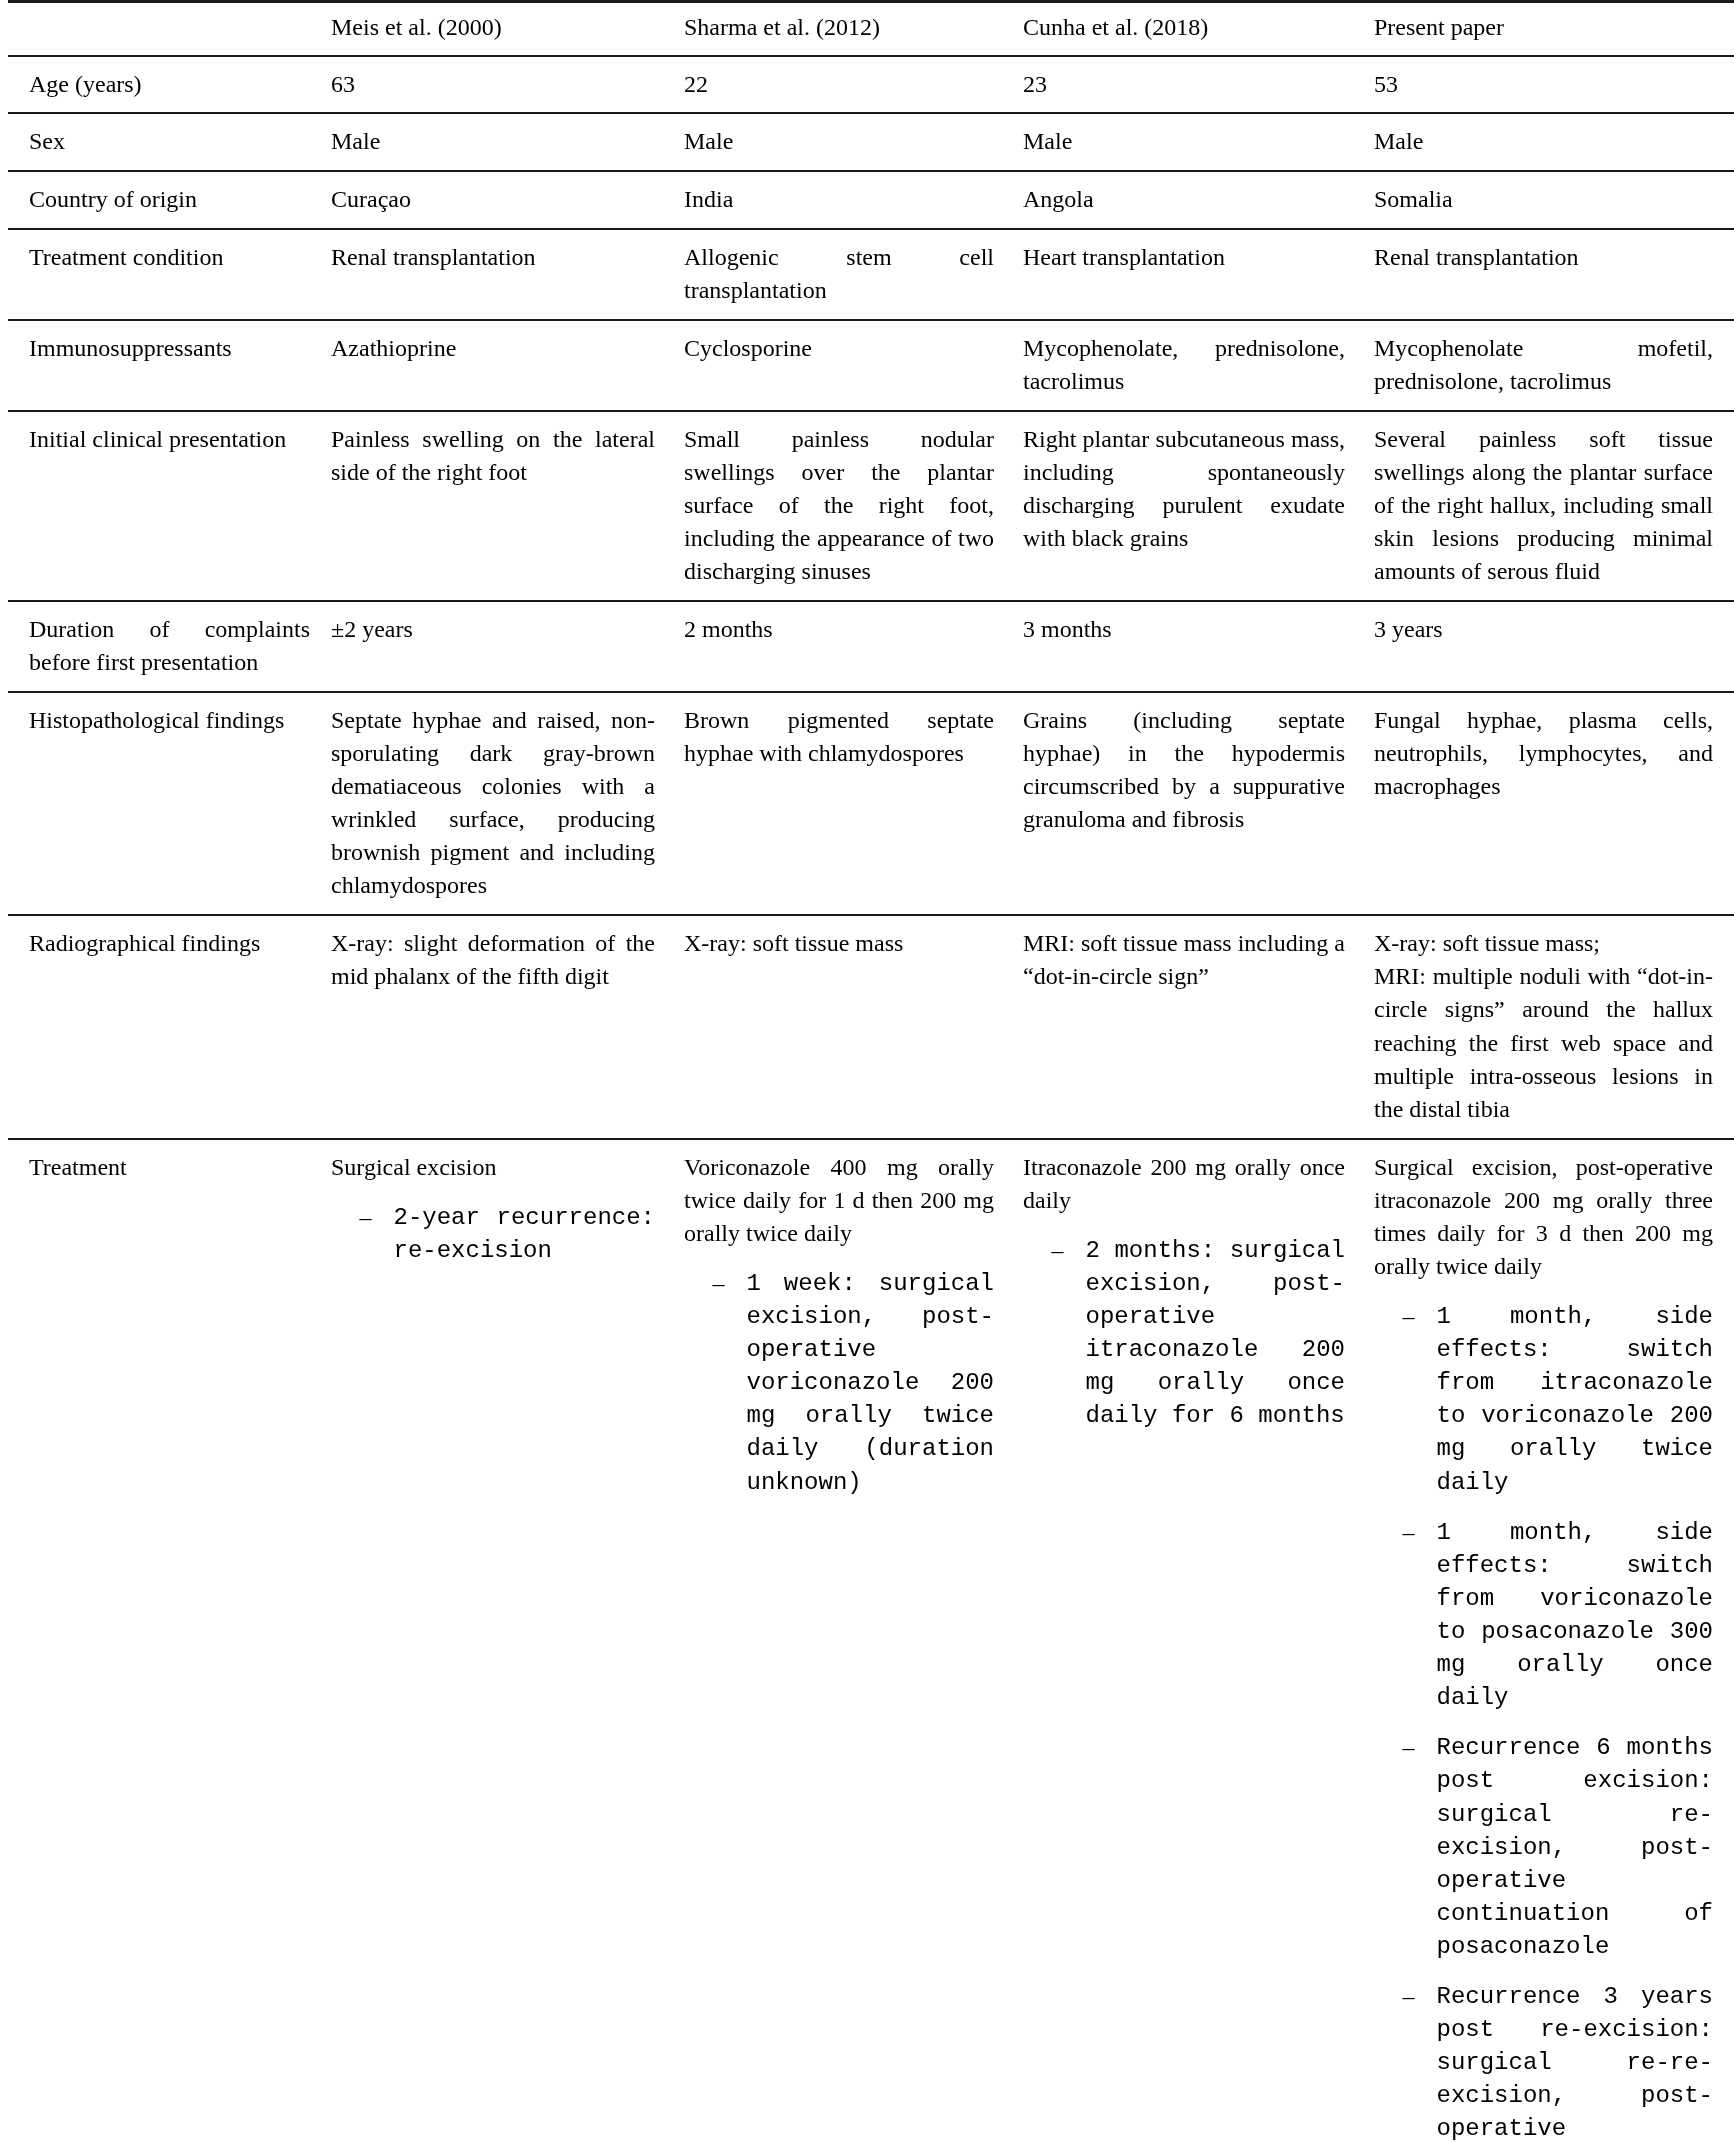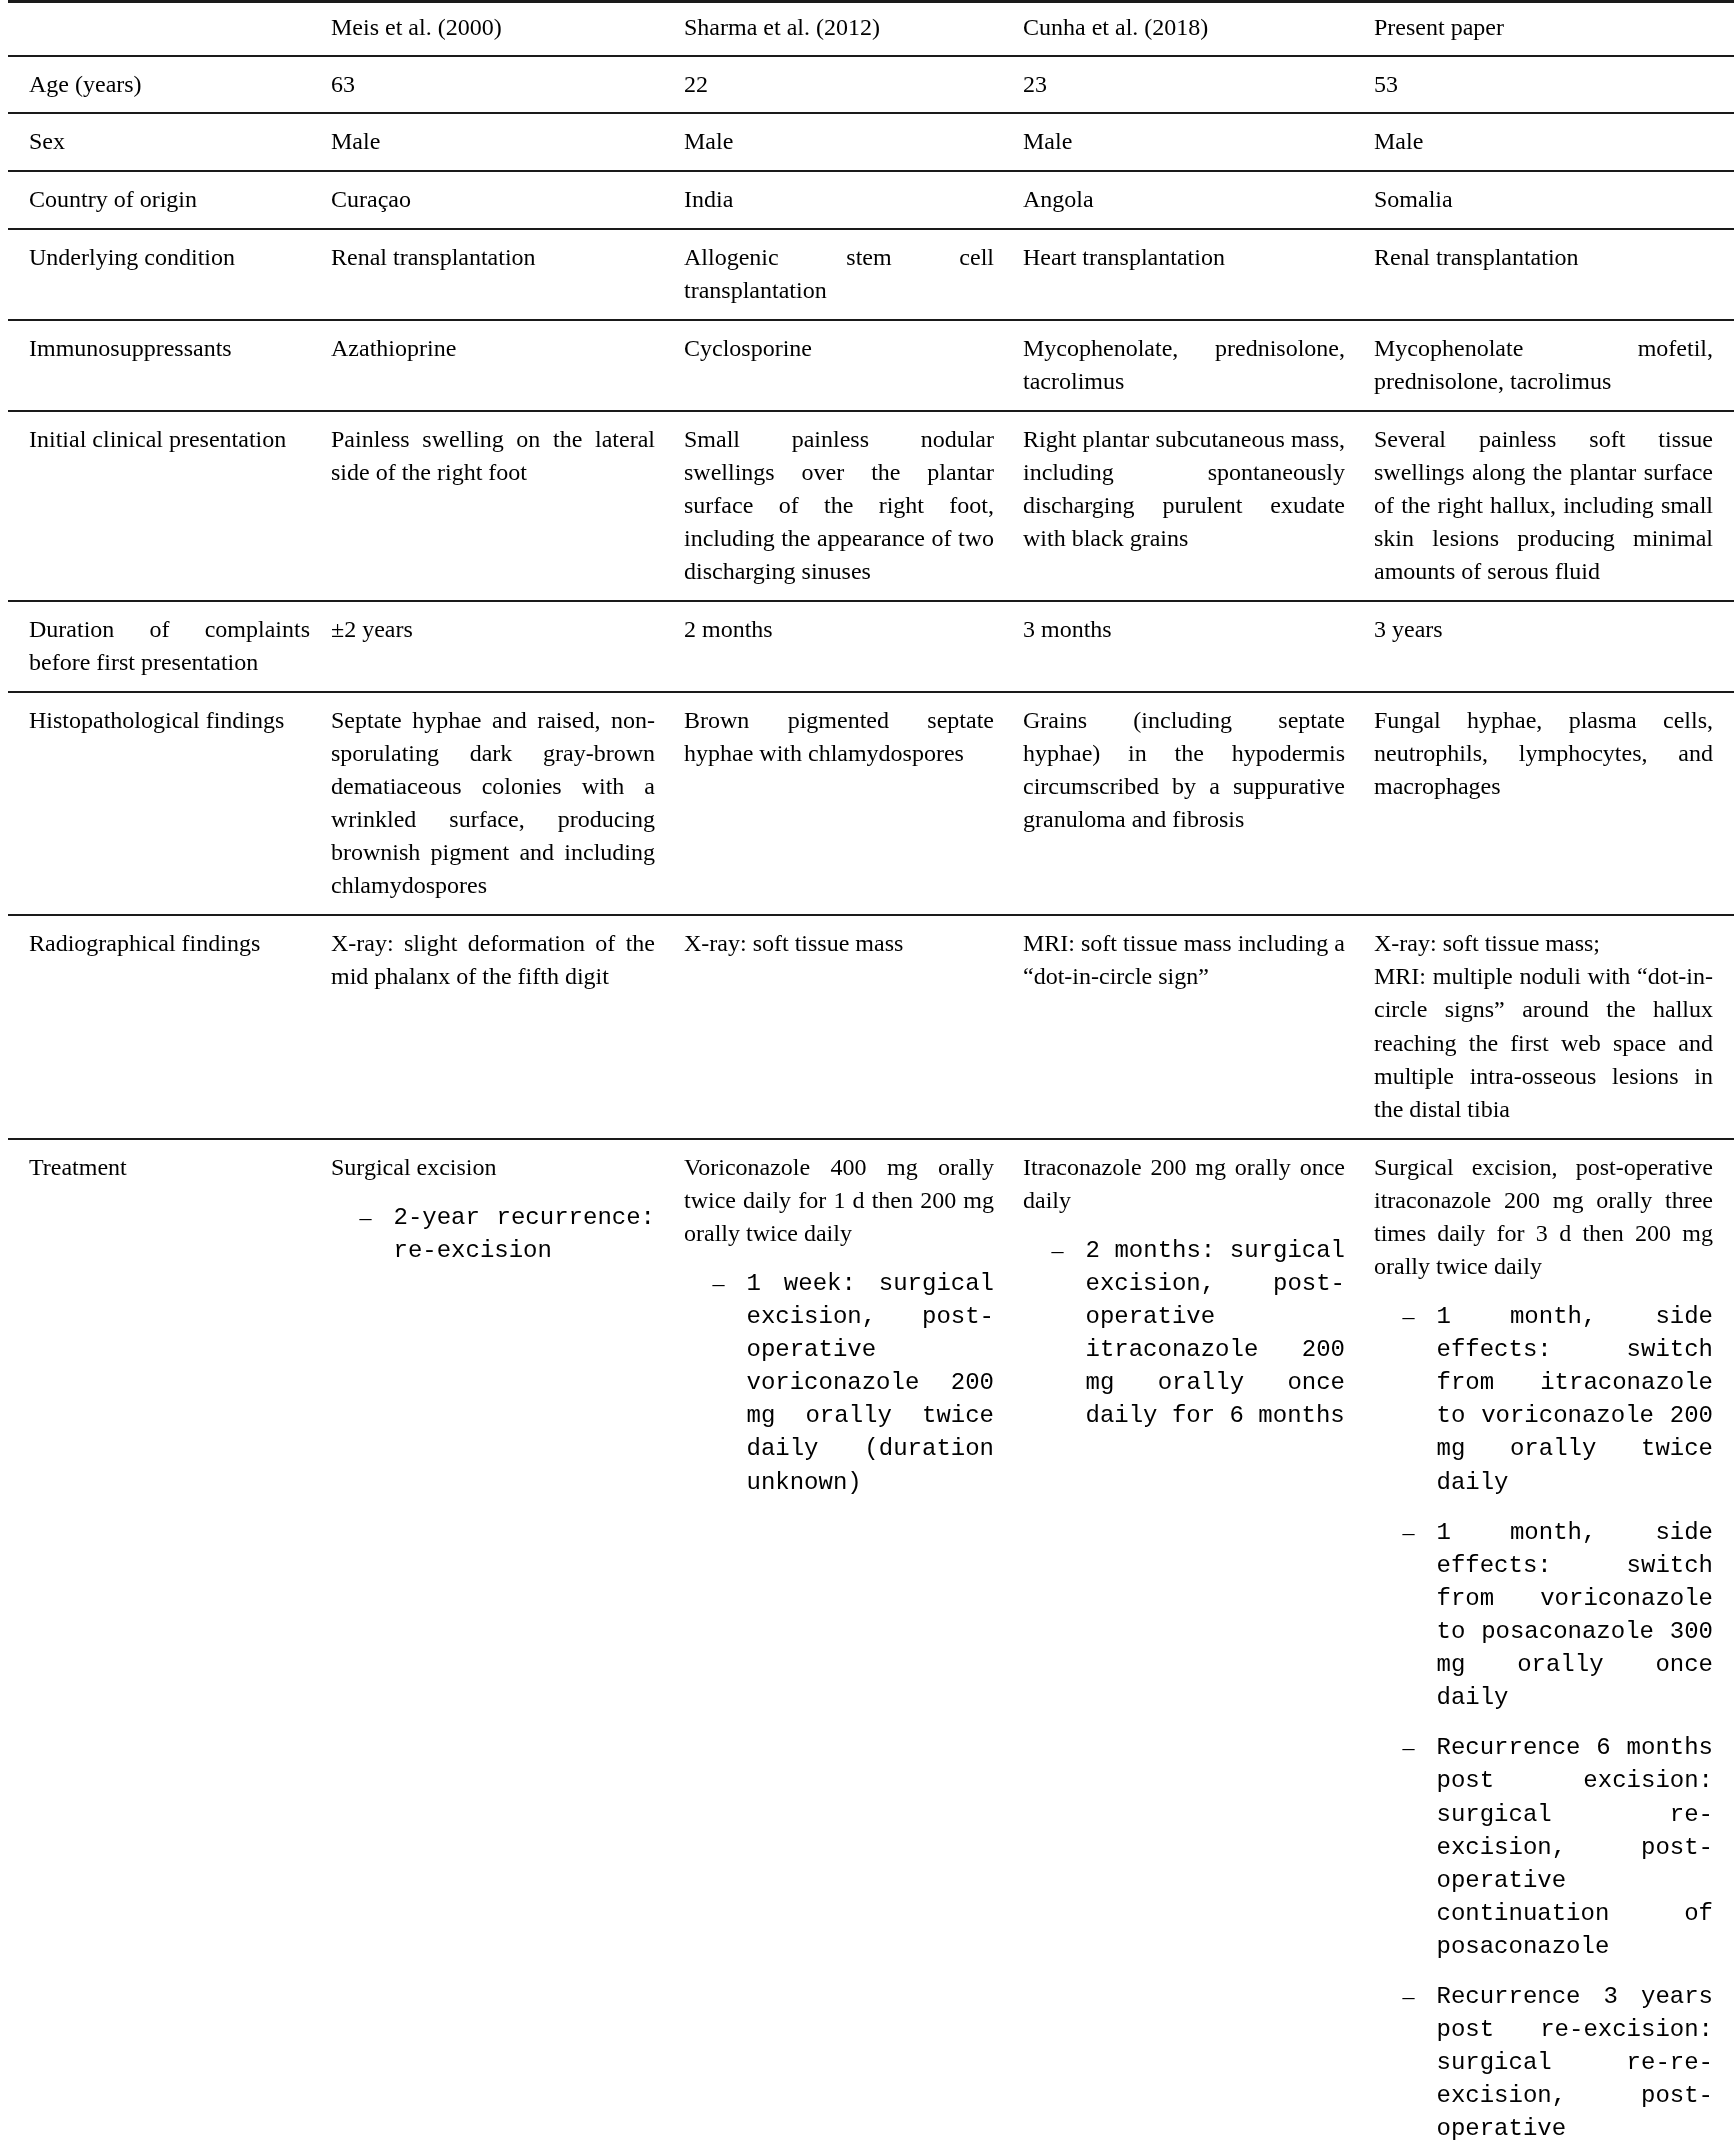--- a/index.html
+++ b/index.html
@@ -128,21 +128,21 @@
           <p class="cell-par">India</p>
         </td>
         <td class="data-cell">
           <p class="cell-par">Angola</p>
         </td>
         <td class="data-cell last-col">
           <p class="cell-par">Somalia</p>
         </td>
       </tr>
       <tr>
-        <td class="label-cell">Underlying condition</td>
+        <td class="label-cell">Treatment condition</td>
         <td class="data-cell">
           <p class="cell-par">Renal transplantation</p>
         </td>
         <td class="data-cell">
           <p class="cell-par">Allogenic stem cell transplantation</p>
         </td>
         <td class="data-cell">
           <p class="cell-par">Heart transplantation</p>
         </td>
         <td class="data-cell last-col">

